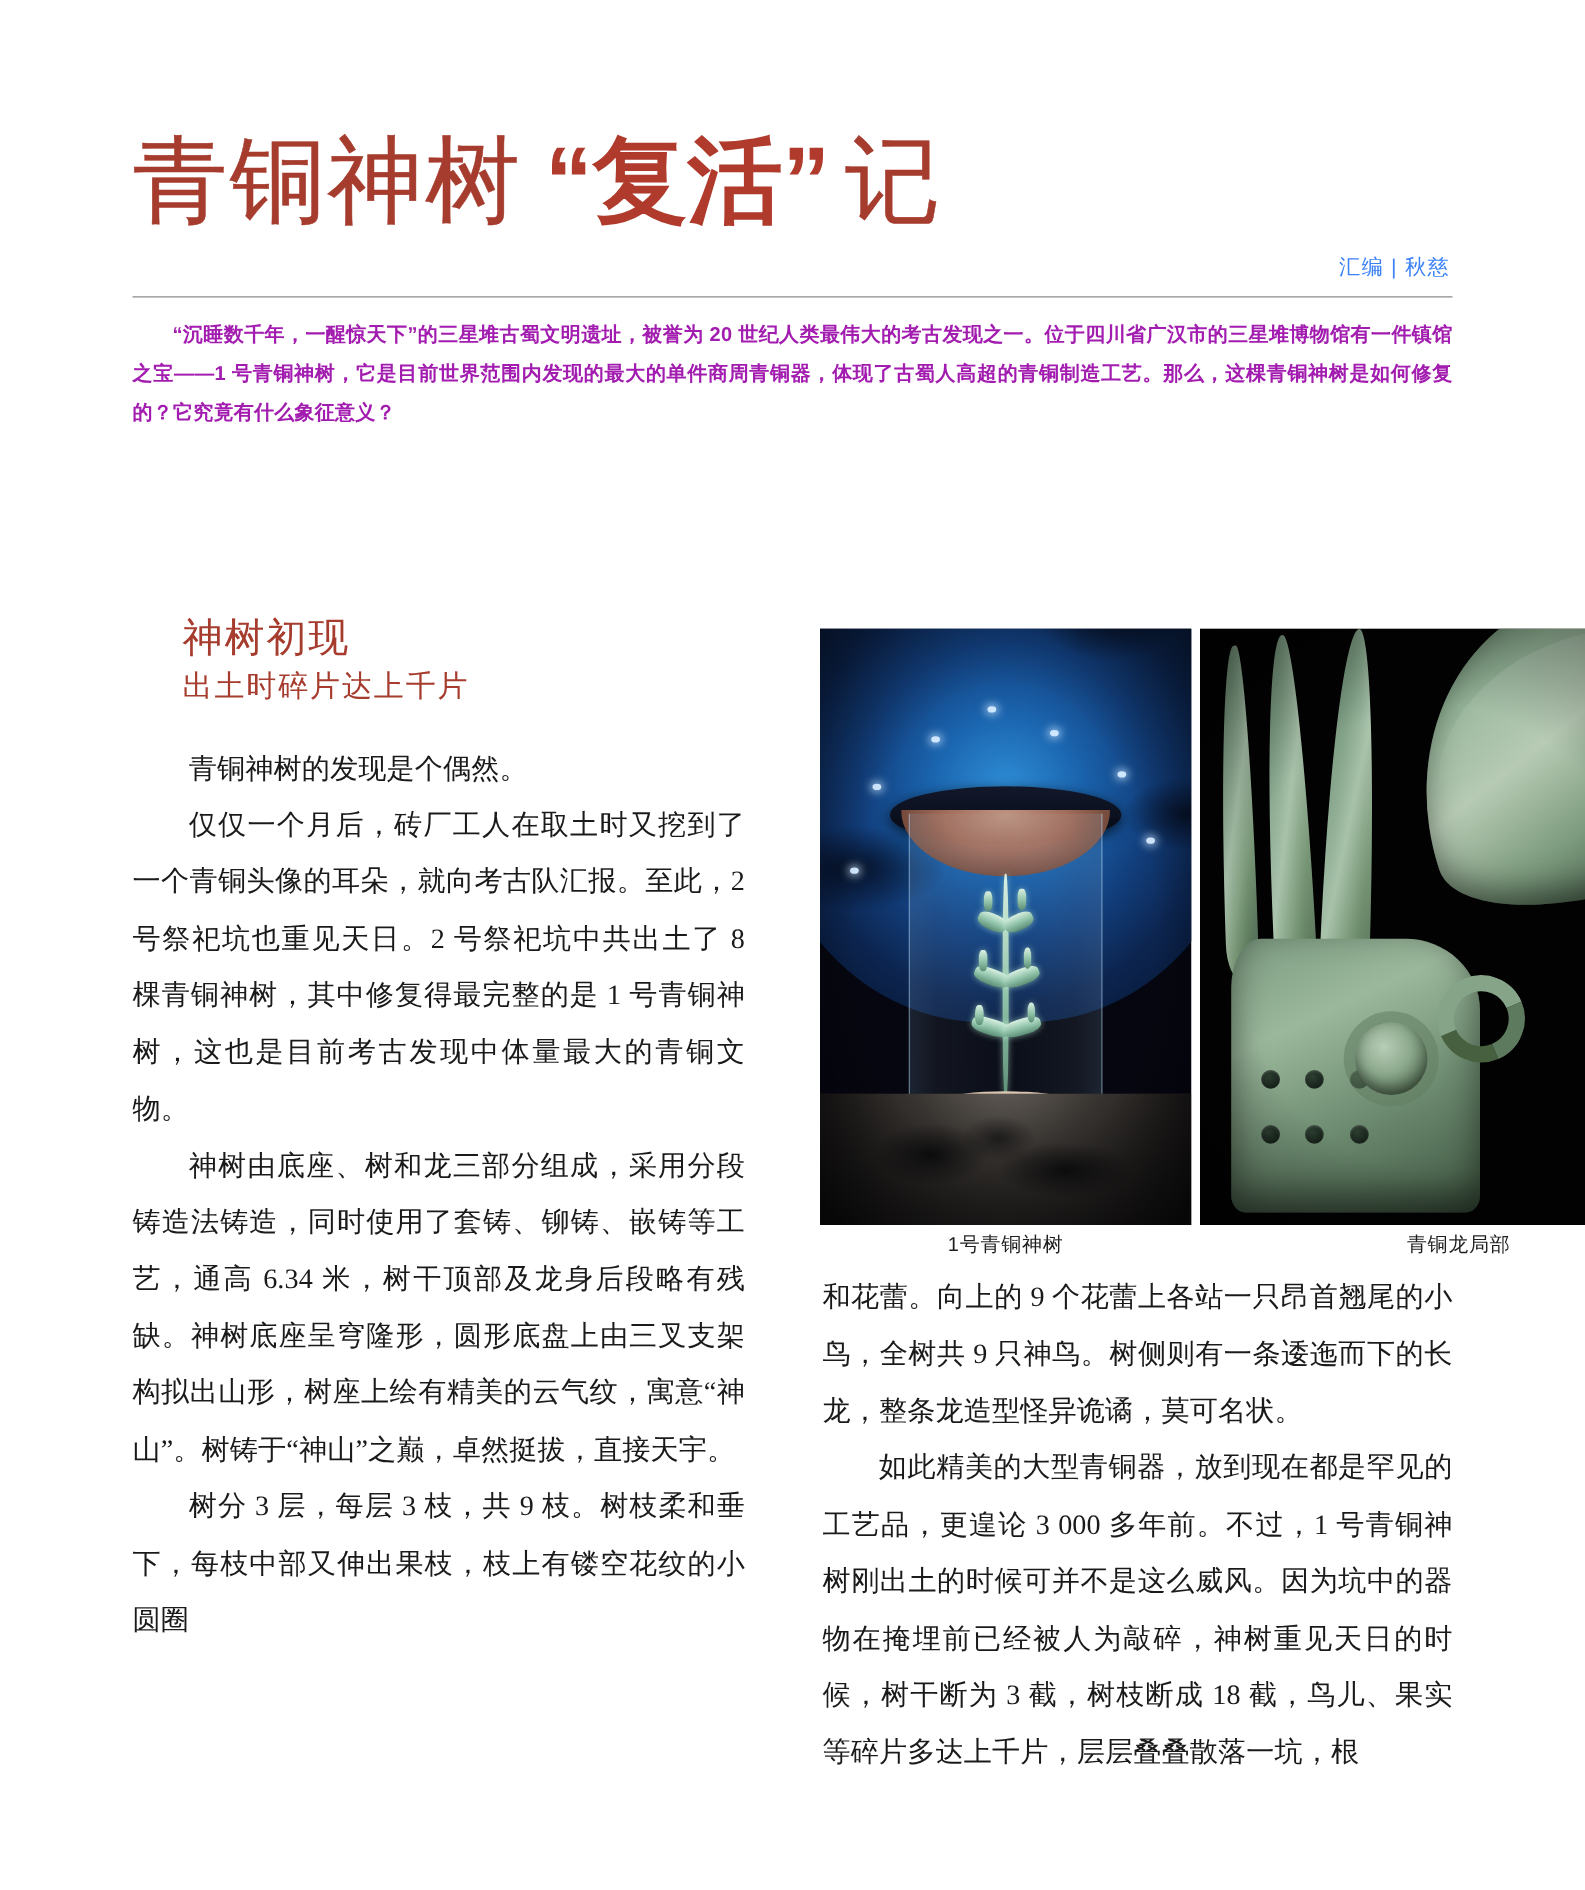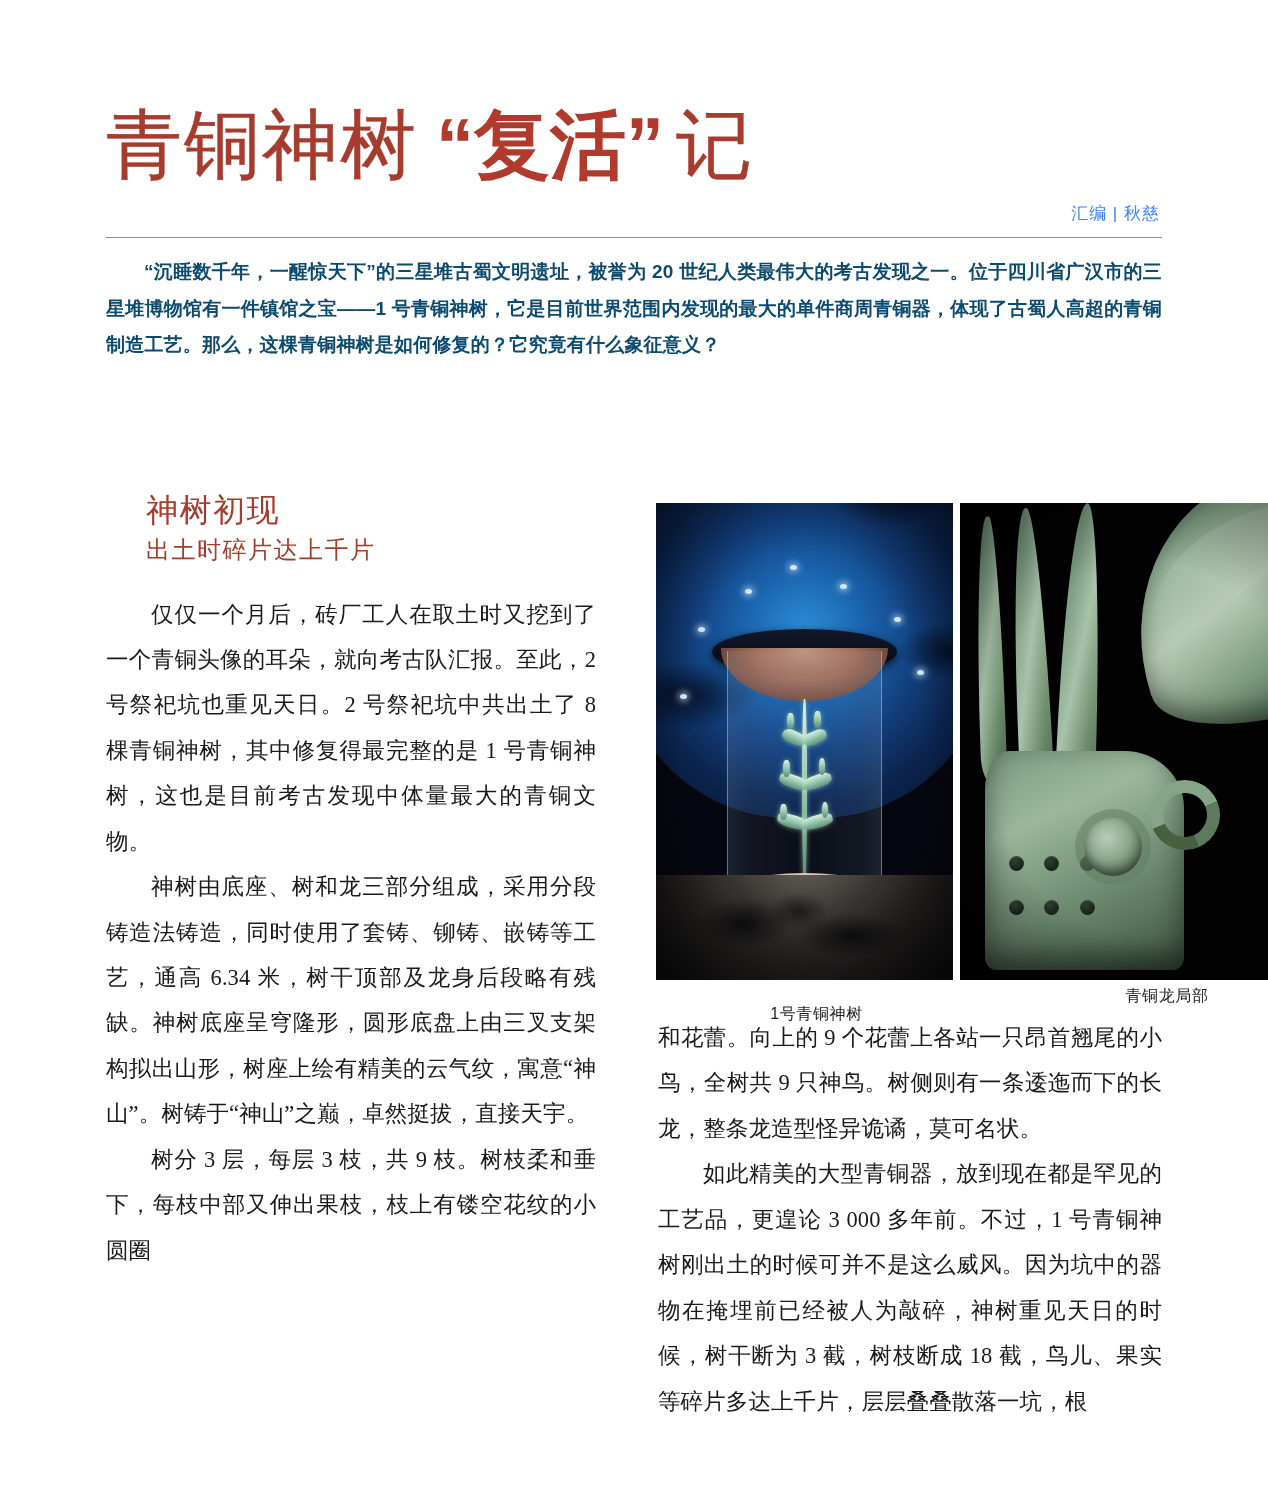--- a/index.html
+++ b/index.html
@@ -68,23 +68,23 @@
     height: 1px;
     background: #8c8c8c;
     width: 100%;
   }
 
   
   .lead {
     margin-top: 16px;
     font-family: "Liberation Sans", "DejaVu Sans", sans-serif;
     font-weight: 700;
-    font-size: 19px;
+    font-size: 16px;
     line-height: 1.92;
-    color: #0c4a6e;
+    color: #a21caf;
     text-align: justify;
     text-indent: 2em;
     letter-spacing: 0.2px;
   }
 
   
   .columns {
     position: absolute;
     left: 106px;
     top: 488px;
@@ -378,21 +378,21 @@
   }
   .caption {
     position: absolute;
     top: 0;
     font-family: "Liberation Sans", "DejaVu Sans", sans-serif;
     font-size: 16px;
     color: #1f1f1f;
     letter-spacing: 0.6px;
     white-space: nowrap;
   }
-  .caption-museum { left: 12px; width: 297px; text-align: center; margin-top: 18px; }
+  .caption-museum { left: 0; width: 297px; text-align: center; }
   .caption-dragon { left: 304px; width: 414px; text-align: center; }
 </style>
 </head>
 <body>
 
 <div class="page">
 
   <div class="masthead">
 
     <div class="headline">
@@ -408,20 +408,21 @@
 
   <div class="columns">
 
     <div class="col-left">
 
       <div class="section-head">
         <span class="kicker">神树初现</span>
         <span class="title">出土时碎片达上千片</span>
       </div>
 
+      <p class="body-p">青铜神树的发现是个偶然。</p>
       <p class="body-p">仅仅一个月后，砖厂工人在取土时又挖到了一个青铜头像的耳朵，就向考古队汇报。至此，2 号祭祀坑也重见天日。2 号祭祀坑中共出土了 8 棵青铜神树，其中修复得最完整的是 1 号青铜神树，这也是目前考古发现中体量最大的青铜文物。</p>
       <p class="body-p">神树由底座、树和龙三部分组成，采用分段铸造法铸造，同时使用了套铸、铆铸、嵌铸等工艺，通高 6.34 米，树干顶部及龙身后段略有残缺。神树底座呈穹隆形，圆形底盘上由三叉支架构拟出山形，树座上绘有精美的云气纹，寓意“神山”。树铸于“神山”之巅，卓然挺拔，直接天宇。</p>
       <p class="body-p">树分 3 层，每层 3 枝，共 9 枝。树枝柔和垂下，每枝中部又伸出果枝，枝上有镂空花纹的小圆圈</p>
     </div>
 
     <div class="col-right">
 
       <div style="height:527px"></div>
 
       <p class="body-p cont">和花蕾。向上的 9 个花蕾上各站一只昂首翘尾的小鸟，全树共 9 只神鸟。树侧则有一条逶迤而下的长龙，整条龙造型怪异诡谲，莫可名状。</p>

